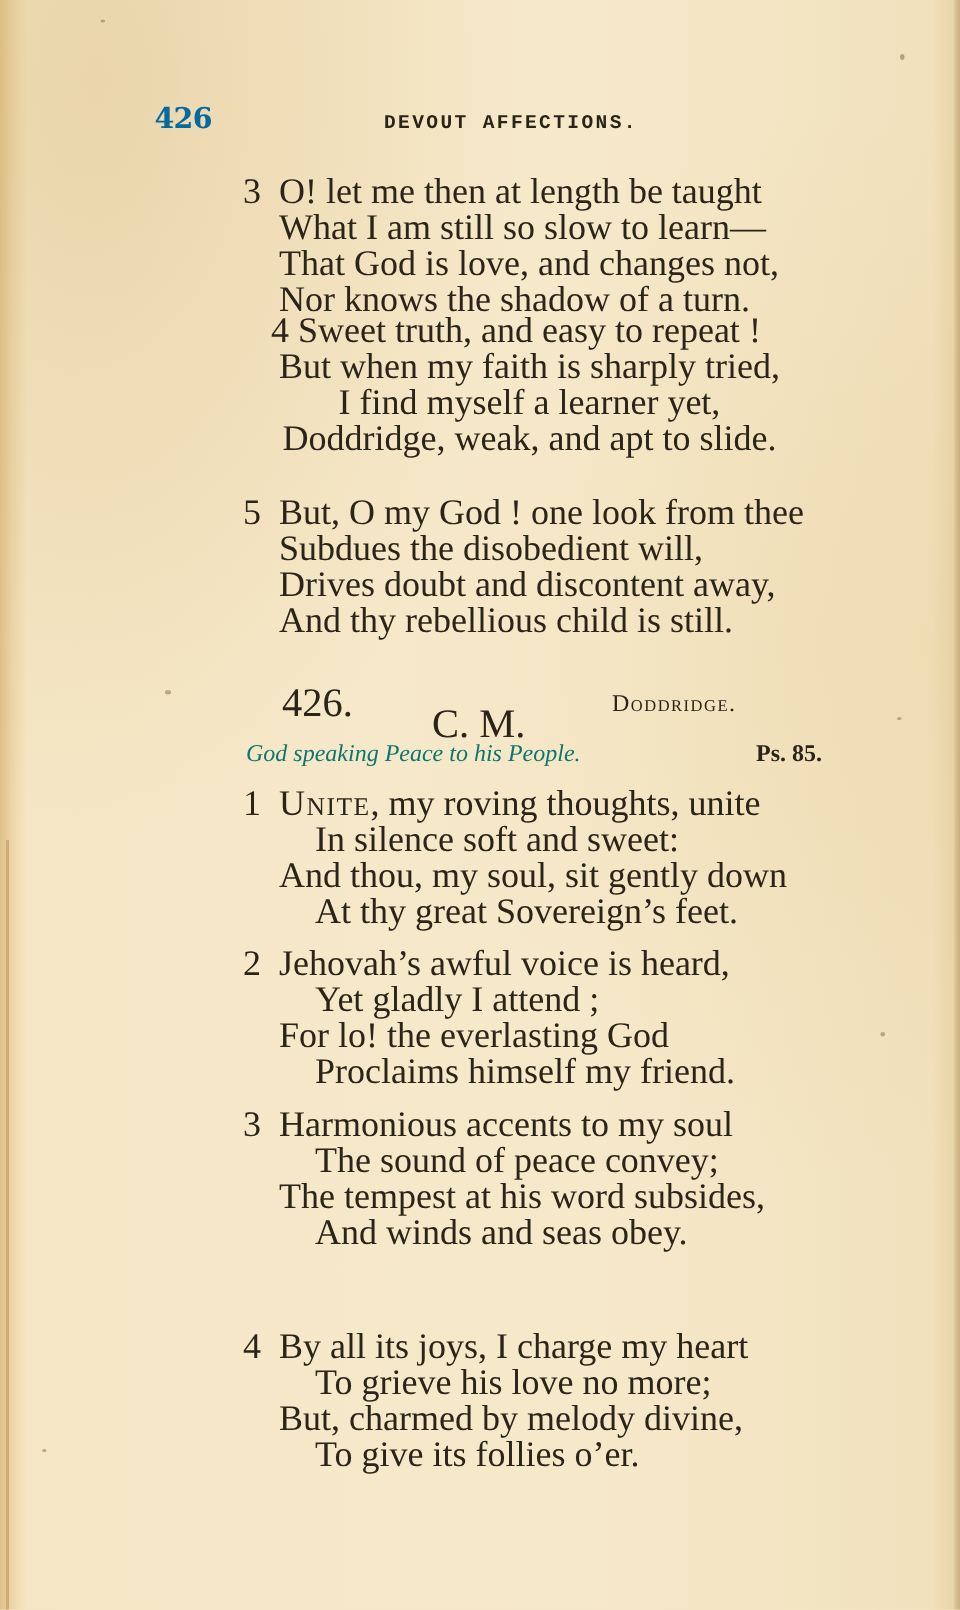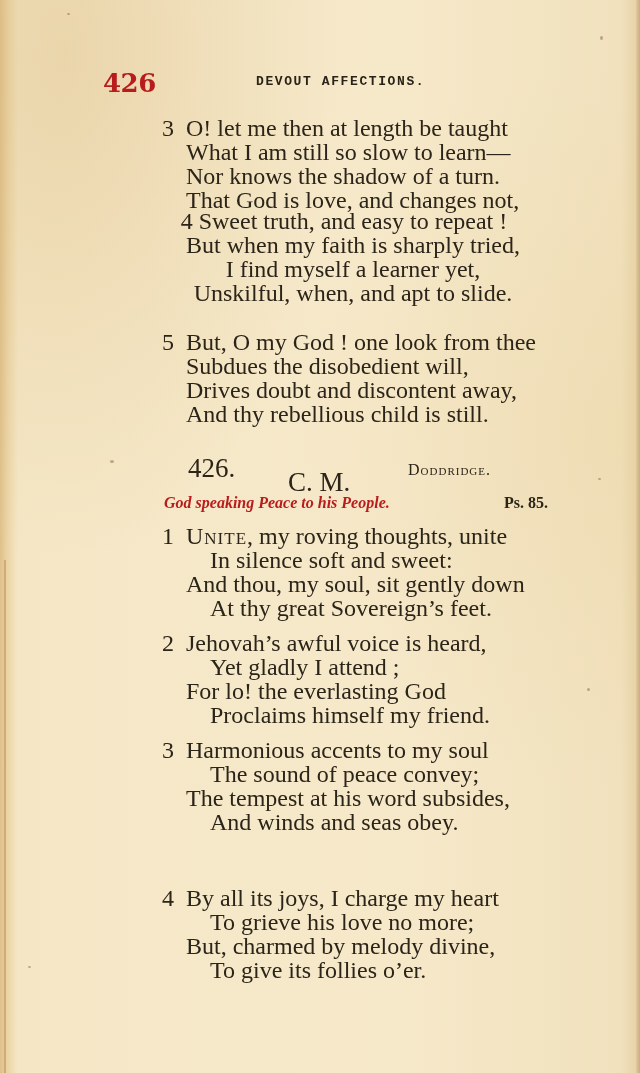--- a/index.html
+++ b/index.html
@@ -41,23 +41,23 @@
       left: 103px;
       width: 360px;
       height: 24px;
     }
     .page-number {
       position: absolute;
       left: 0;
       top: 0;
       font-family: "DejaVu Serif", serif;
       font-weight: bold;
-      font-size: 26px;
+      font-size: 19px;
       letter-spacing: -0.5px;
-      color: #b91c1c;
+      color: #0369a1;
     }
     .running-title {
       position: absolute;
       left: 153px;
       top: 6px;
       font-family: Liberation Mono, monospace;
       font-weight: bold;
       font-size: 13px;
       letter-spacing: 1.6px;
       color: #2a2318;
@@ -120,23 +120,23 @@
       left: 164px;
       width: 384px;
       height: 22px;
     }
     .subtitle-text {
       position: absolute;
       left: 0;
       top: 0;
       font-family: "Liberation Serif", serif;
       font-style: italic;
-      font-weight: bold;
+      font-weight: normal;
       font-size: 16px;
-      color: #b91c1c;
+      color: #0f766e;
     }
     .scripture-ref {
       position: absolute;
       right: 0;
       top: 0;
       font-family: "Liberation Serif", serif;
       font-weight: bold;
       font-size: 16px;
       color: #2b2419;
     }
@@ -164,29 +164,29 @@
 <div class="speck" style="left:28px;top:966px;width:3px;height:2px;"></div>
 
 <div class="running-head">
   <span class="page-number">426</span>
   <span class="running-title">DEVOUT AFFECTIONS.</span>
 </div>
 
 <div class="verse" style="top:116px;">
   <div class="verse-line"><span class="verse-num">3</span><span>O! let me then at length be taught</span></div>
   <div class="verse-line ind0">What I am still so slow to learn—</div>
+  <div class="verse-line ind0">That God is love, and changes not,</div>
   <div class="verse-line ind0">Nor knows the shadow of a turn.</div>
-  <div class="verse-line ind0">That God is love, and changes not,</div>
 </div>
 
 <div class="verse" style="top:209px;text-align:center;">
   <div class="verse-line"><span class="verse-num">4</span><span>Sweet truth, and easy to repeat !</span></div>
   <div class="verse-line ind0">But when my faith is sharply tried,</div>
   <div class="verse-line ind0">I find myself a learner yet,</div>
-  <div class="verse-line ind0">Unskilful, when, and apt to slide.</div>
+  <div class="verse-line ind0">Doddridge, weak, and apt to slide.</div>
 </div>
 
 <div class="verse" style="top:330px;">
   <div class="verse-line"><span class="verse-num">5</span><span>But, O my God !  one look from thee</span></div>
   <div class="verse-line ind0">Subdues the disobedient will,</div>
   <div class="verse-line ind0">Drives doubt and discontent away,</div>
   <div class="verse-line ind0">And thy rebellious child is still.</div>
 </div>
 
 <div class="hymn-header">

